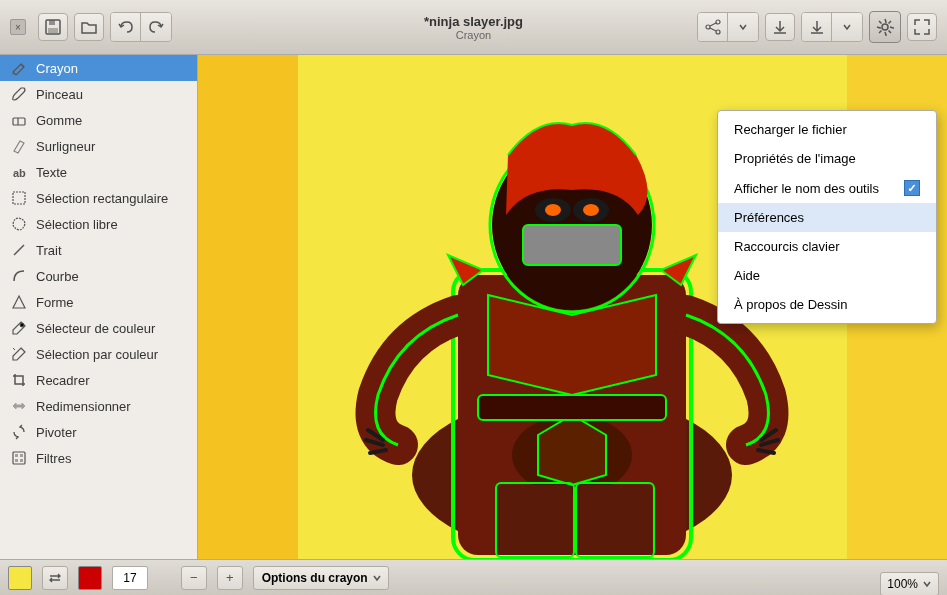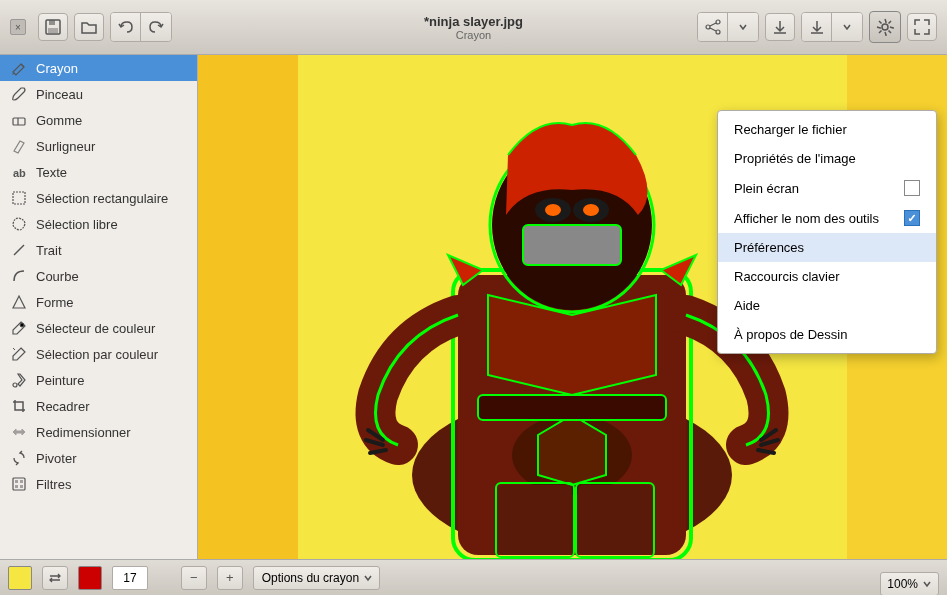--- a/index.html
+++ b/index.html
@@ -128,20 +128,21 @@
     .bottom-dropdown {
       display: flex; align-items: center;
       background: linear-gradient(to bottom, #f0ede8, #dedad4);
       border: 1px solid #b0aca5;
       border-radius: 3px;
       padding: 0 6px 0 8px;
       height: 24px;
       cursor: pointer;
       font-size: 12px;
       gap: 4px;
+      font-weight: bold;
     }
     .zoom-area { margin-left: auto; display: flex; align-items: center; gap: 4px; }
     .zoom-dropdown {
       display: flex; align-items: center;
       background: linear-gradient(to bottom, #f0ede8, #dedad4);
       border: 1px solid #b0aca5;
       border-radius: 3px;
       padding: 0 6px;
       height: 24px;
       cursor: pointer;
@@ -390,29 +391,20 @@
           <svg width="16" height="16" viewBox="0 0 16 16">
             <path d="M10 2 L14 6 L6 14 L2 14 L2 10 Z" stroke="#555" stroke-width="1.2" fill="none"></path>
             <line x1="4" y1="4" x2="2" y2="2" stroke="#555" stroke-width="1"></line>
           </svg>
         </div>
         <span>Sélection par couleur</span>
       </div>
       <div class="tool-item">
         <div class="tool-icon">
           <svg width="16" height="16" viewBox="0 0 16 16">
-            <path d="M7 2 L9 2 L14 8 L9 14 L7 12 L11 8 Z" stroke="#555" stroke-width="1.2" fill="none"></path>
-            <circle cx="4" cy="13" r="2" stroke="#555" stroke-width="1.2" fill="none"></circle>
-          </svg>
-        </div>
-        <span>Peinture</span>
-      </div>
-      <div class="tool-item">
-        <div class="tool-icon">
-          <svg width="16" height="16" viewBox="0 0 16 16">
             <path d="M4 2 L4 12 L14 12 M2 4 L12 4 L12 14" stroke="#555" stroke-width="1.5" fill="none"></path>
           </svg>
         </div>
         <span>Recadrer</span>
       </div>
       <div class="tool-item">
         <div class="tool-icon">
           <svg width="16" height="16" viewBox="0 0 16 16">
             <polyline points="2,8 5,5 5,7 11,7 11,5 14,8 11,11 11,9 5,9 5,11 2,8" stroke="#555" stroke-width="1" fill="#555" opacity="0.5"></polyline>
           </svg>
@@ -499,24 +491,20 @@
     </svg>
 
     
     <div id="dropdown-menu">
 
     <div class="menu-item">
           <span>Recharger le fichier</span>
         </div>
         <div class="menu-item">
           <span>Propriétés de l'image</span>
-        </div>
-        <div class="menu-item">
-          <span>Plein écran</span>
-          <div class="menu-checkbox"></div>
         </div>
         <div class="menu-item">
           <span>Afficher le nom des outils</span>
           <div class="menu-checkbox checked"></div>
         </div>
         <div class="menu-item highlighted">
           <span>Préférences</span>
         </div>
         <div class="menu-item">
           <span>Raccourcis clavier</span>

